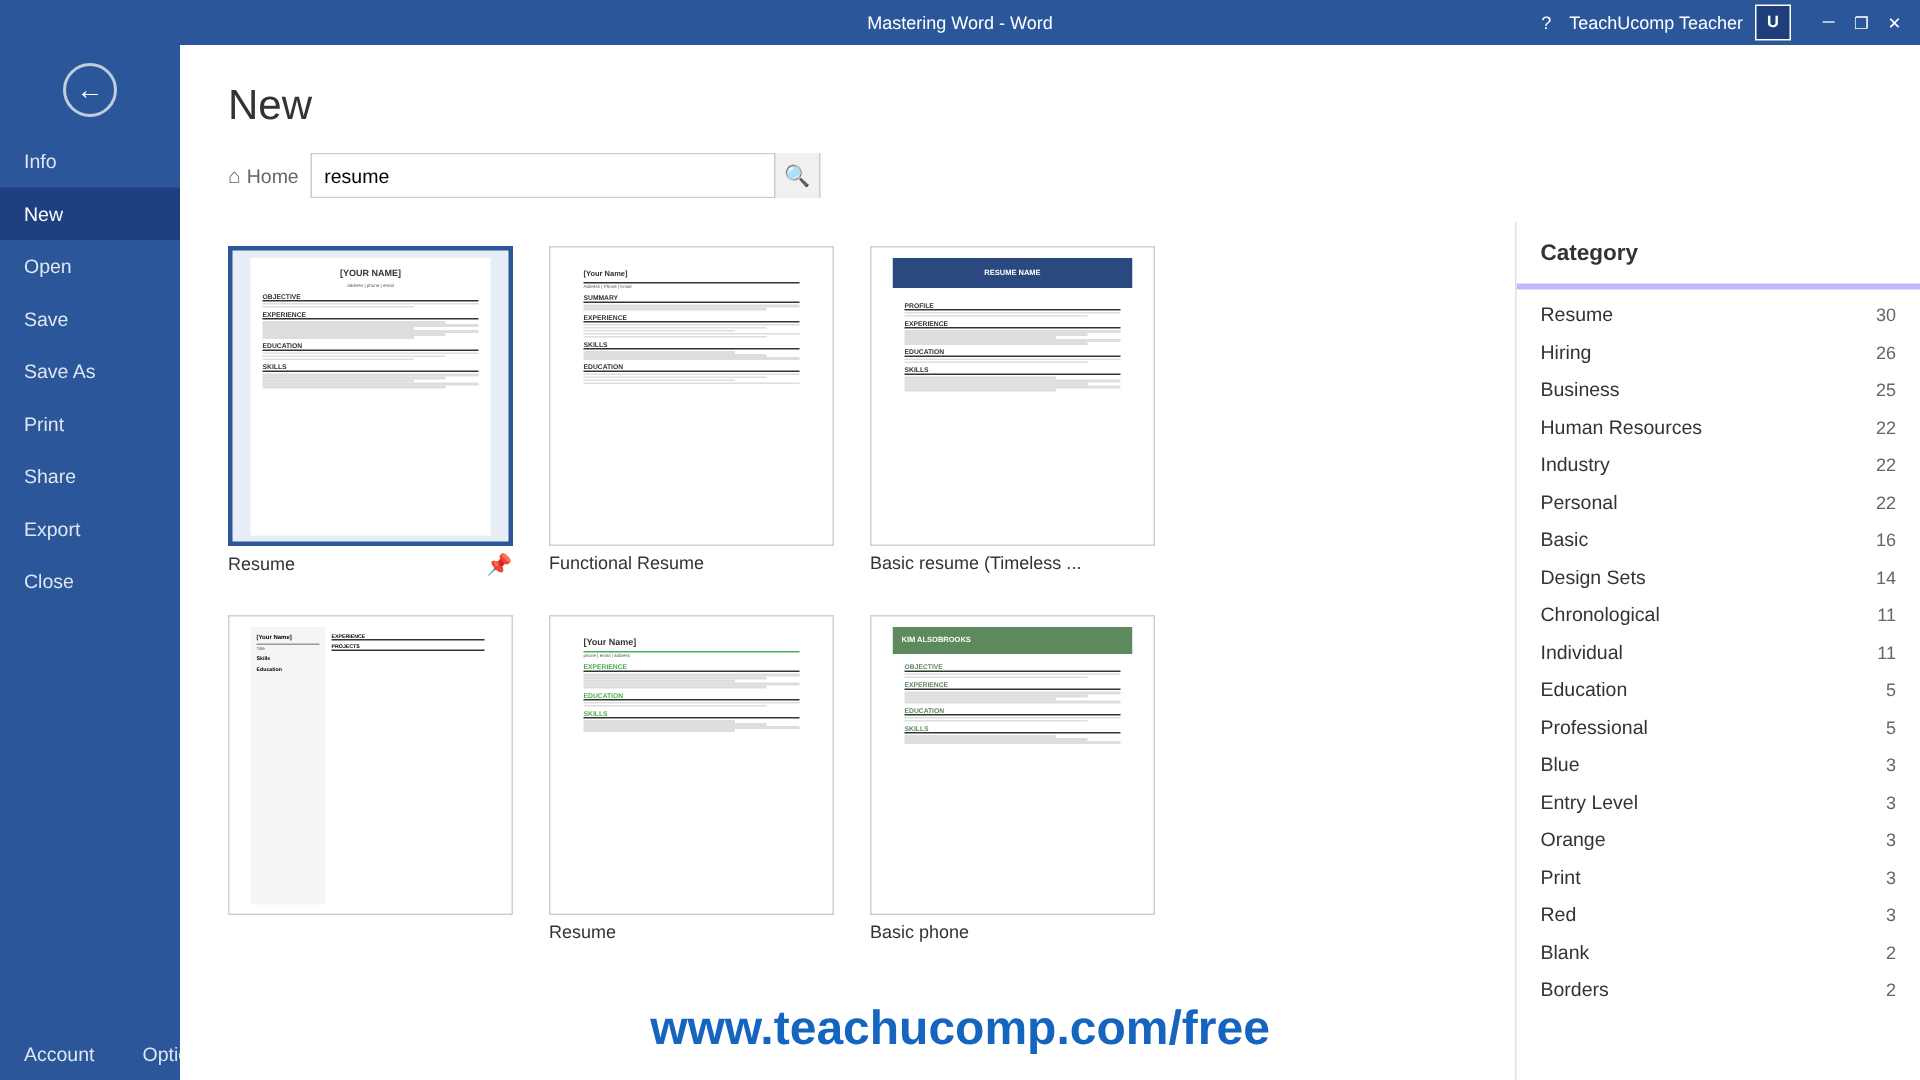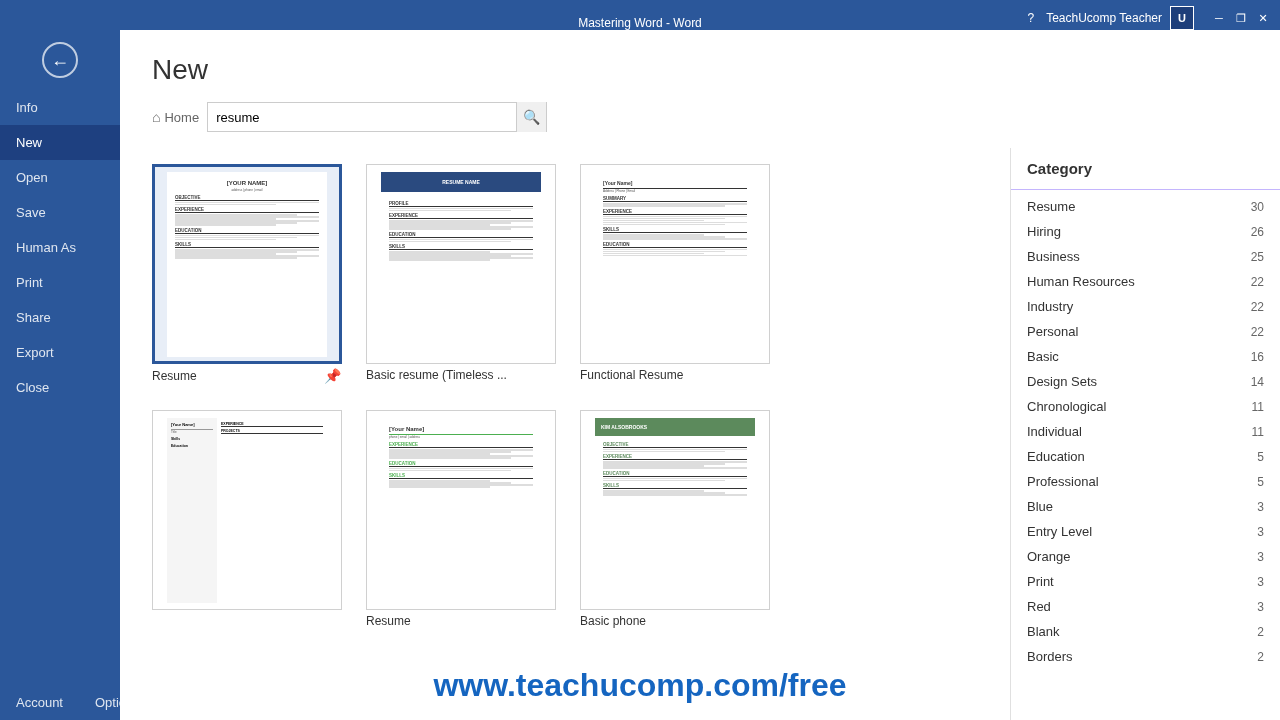--- a/index.html
+++ b/index.html
@@ -3,21 +3,21 @@
   <meta charset="utf-8">
   <style>
     * { margin: 0; padding: 0; box-sizing: border-box; }
     body { font-family: 'Segoe UI', Arial, sans-serif; font-size: 13px; background: #fff; width: 1280px; height: 720px; overflow: hidden; display: flex; flex-direction: column; }
 
     
     .title-bar {
       background: #2b579a;
       height: 30px;
       display: flex;
-      align-items: flex-end;
+      align-items: center;
       justify-content: space-between;
       padding: 0 8px;
       flex-shrink: 0;
     }
     .title-bar-title {
       color: #fff;
       font-size: 12px;
       position: absolute;
       left: 50%;
       transform: translateX(-50%);
@@ -238,21 +238,21 @@
       display: flex;
       flex-direction: column;
       flex-shrink: 0;
       overflow: hidden;
     }
     .category-header {
       padding: 12px 16px;
       font-size: 15px;
       font-weight: 600;
       color: #333;
-      border-bottom: 1px solid #c4b5fd;
+      border-bottom: 4px solid #c4b5fd;
     }
     .category-scroll {
       flex: 1;
       overflow-y: auto;
       position: relative;
     }
     .category-scroll::-webkit-scrollbar { width: 8px; }
     .category-scroll::-webkit-scrollbar-thumb { background: #c0c0c0; }
     .category-list {
       padding: 4px 0;
@@ -352,21 +352,21 @@
 
   <div class="sidebar">
     <div class="sidebar-back">
       <div class="back-circle">←</div>
     </div>
     <div class="sidebar-nav">
       <div class="nav-item">Info</div>
       <div class="nav-item active">New</div>
       <div class="nav-item">Open</div>
       <div class="nav-item">Save</div>
-      <div class="nav-item">Human As</div>
+      <div class="nav-item">Save As</div>
       <div class="nav-item">Print</div>
       <div class="nav-item">Share</div>
       <div class="nav-item">Export</div>
       <div class="nav-item">Close</div>
     </div>
     <div class="sidebar-bottom">
       <div class="nav-item">Account</div>
       <div class="nav-item">Options</div>
     </div>
   </div>
@@ -419,51 +419,20 @@
               </div>
             </div>
             <div class="template-label-row">
               <span class="template-label">Resume</span>
               <span class="pin-icon">📌</span>
             </div>
           </div>
 
           <div class="template-card">
             <div class="template-thumb">
-              <div class="resume-doc" style="padding:0;">
-                <div class="resume-dark-header">RESUME NAME</div>
-                <div style="padding:4px 8px;">
-                  <div class="section-title">Profile</div>
-                  <div class="text-line"></div>
-                  <div class="text-line medium"></div>
-                  <div class="section-title">Experience</div>
-                  <div class="text-line"></div>
-                  <div class="text-line medium"></div>
-                  <div class="text-line short"></div>
-                  <div class="text-line"></div>
-                  <div class="text-line medium"></div>
-                  <div class="section-title">Education</div>
-                  <div class="text-line"></div>
-                  <div class="text-line medium"></div>
-                  <div class="section-title">Skills</div>
-                  <div class="text-line short"></div>
-                  <div class="text-line"></div>
-                  <div class="text-line medium"></div>
-                  <div class="text-line"></div>
-                  <div class="text-line short"></div>
-                </div>
-              </div>
-            </div>
-            <div class="template-label-row">
-              <span class="template-label">Basic resume (Timeless ...</span>
-            </div>
-          </div>
-
-          <div class="template-card">
-            <div class="template-thumb">
               <div class="resume-doc">
                 <div class="name" style="font-size:5px; text-align:left;">[Your Name]</div>
                 <div style="height:0.5px; background:#333; margin:1px 0;"></div>
                 <div class="contact" style="text-align:left;">Address | Phone | Email</div>
                 <div class="section-title">Summary</div>
                 <div class="text-line"></div>
                 <div class="text-line medium"></div>
                 <div class="section-title">Experience</div>
                 <div class="text-line"></div>
                 <div class="text-line medium"></div>
@@ -476,20 +445,51 @@
                 <div class="text-line"></div>
                 <div class="section-title">Education</div>
                 <div class="text-line"></div>
                 <div class="text-line medium"></div>
                 <div class="text-line short"></div>
                 <div class="text-line"></div>
               </div>
             </div>
             <div class="template-label-row">
               <span class="template-label">Functional Resume</span>
+            </div>
+          </div>
+
+          <div class="template-card">
+            <div class="template-thumb">
+              <div class="resume-doc" style="padding:0;">
+                <div class="resume-dark-header">RESUME NAME</div>
+                <div style="padding:4px 8px;">
+                  <div class="section-title">Profile</div>
+                  <div class="text-line"></div>
+                  <div class="text-line medium"></div>
+                  <div class="section-title">Experience</div>
+                  <div class="text-line"></div>
+                  <div class="text-line medium"></div>
+                  <div class="text-line short"></div>
+                  <div class="text-line"></div>
+                  <div class="text-line medium"></div>
+                  <div class="section-title">Education</div>
+                  <div class="text-line"></div>
+                  <div class="text-line medium"></div>
+                  <div class="section-title">Skills</div>
+                  <div class="text-line short"></div>
+                  <div class="text-line"></div>
+                  <div class="text-line medium"></div>
+                  <div class="text-line"></div>
+                  <div class="text-line short"></div>
+                </div>
+              </div>
+            </div>
+            <div class="template-label-row">
+              <span class="template-label">Basic resume (Timeless ...</span>
             </div>
           </div>
 
           <div class="template-card">
             <div class="template-thumb">
               <div class="resume-two-col">
                 <div class="resume-left-col">
                   <div style="font-size:4px; font-weight:bold; margin-bottom:2px;">[Your Name]</div>
                   <div style="height:0.5px; background:#999; margin:1px 0;"></div>
                   <div style="font-size:3px; color:#555; margin-bottom:2px;">Title</div>

